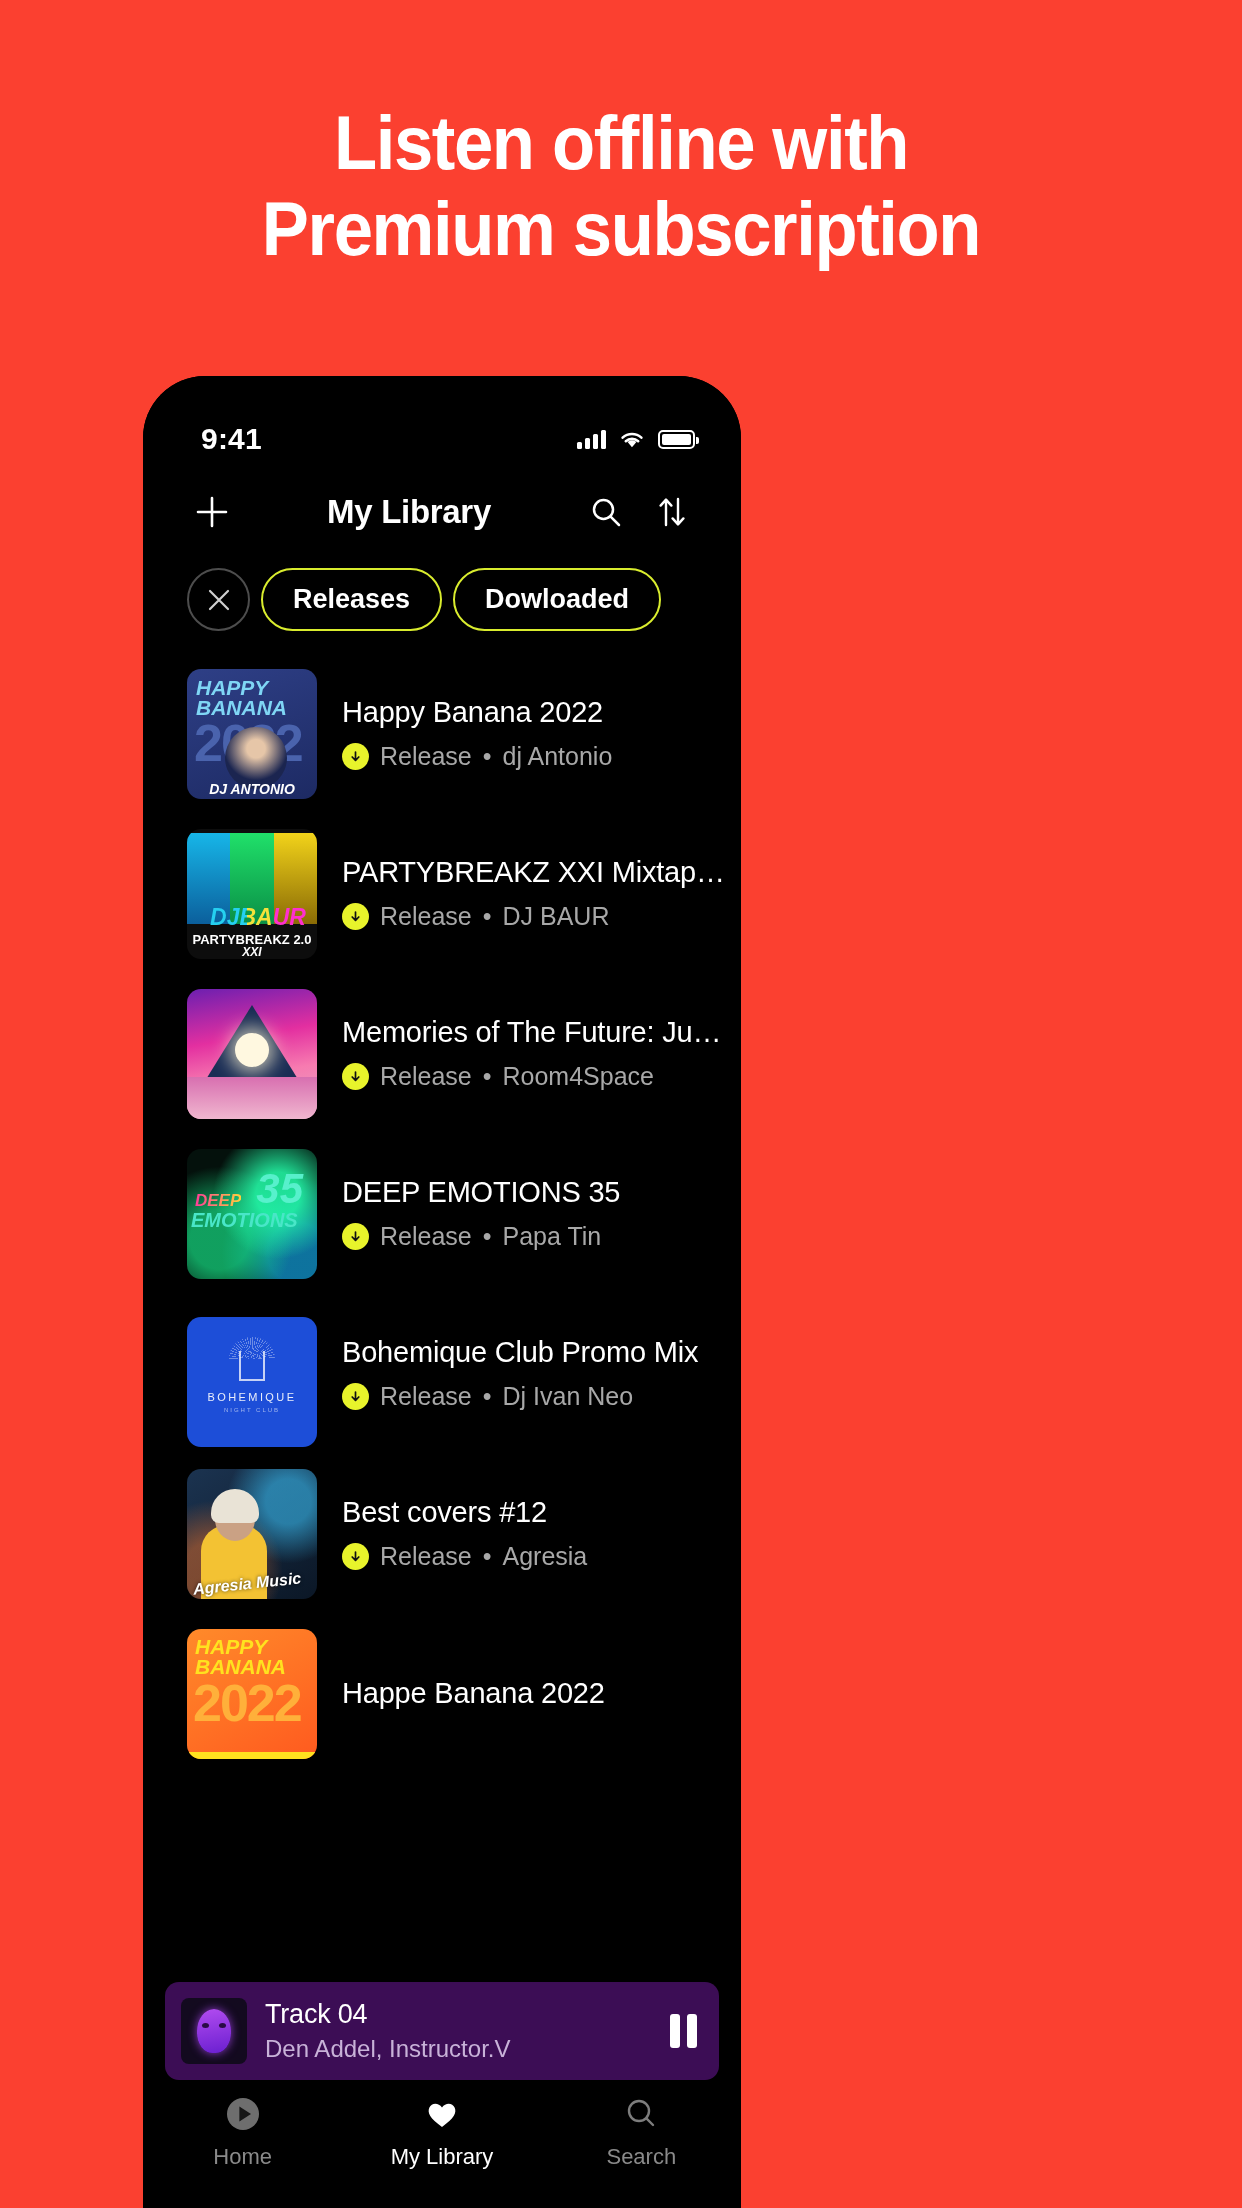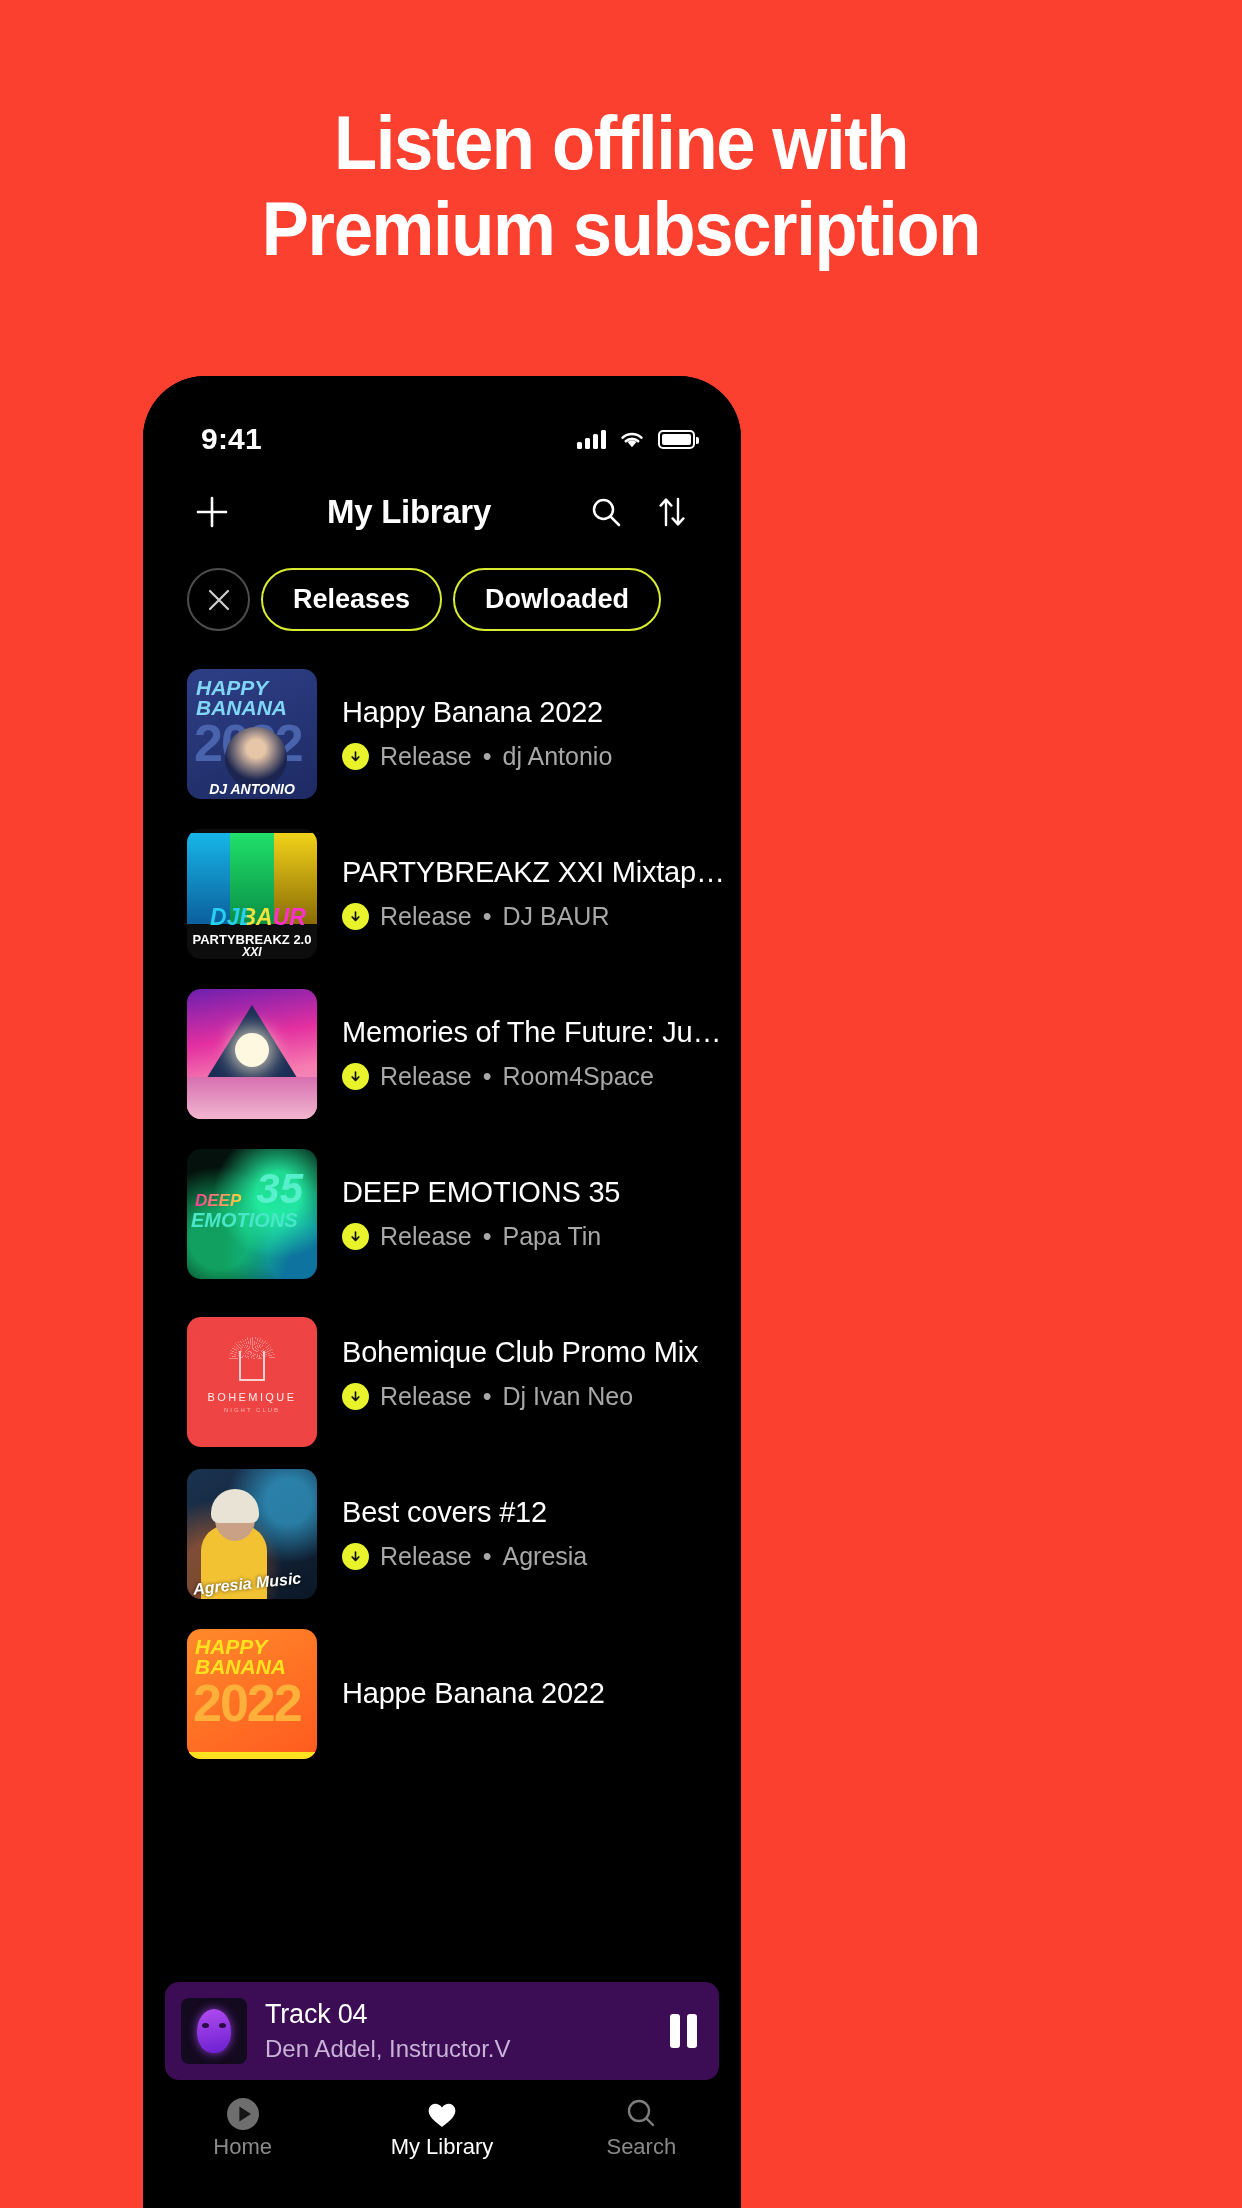--- a/index.html
+++ b/index.html
@@ -158,21 +158,21 @@
                radial-gradient(circle at 25% 70%, rgba(22,220,130,.7) 0 22%, transparent 55%),
                radial-gradient(circle at 85% 80%, rgba(20,180,255,.6) 0 20%, transparent 50%); }
   .a4 .n { position:absolute; top:16px; right:14px; color:#5bf2cf; font-size:42px;
     font-weight:bold; font-style:italic; opacity:.95; }
   .a4 .w1 { position:absolute; top:42px; left:8px; font-size:17px; font-weight:bold;
     font-style:italic; background:linear-gradient(90deg,#ff3b9a,#ffd23b);
     -webkit-background-clip:text; background-clip:text; color:transparent; }
   .a4 .w2 { position:absolute; top:60px; left:4px; font-size:20px; font-weight:bold;
     font-style:italic; color:#49e6c8; }
 
-  .a5 { background:#ef4444;margin-top:16px; }
+  .a5 { background:#1d4ed8;margin-top:16px; }
   .a5 .logo { position:absolute; left:50%; top:34px; transform:translateX(-50%);
     width:26px; height:30px; border:2px solid rgba(255,255,255,.75); border-top:none; }
   .a5 .rays { position:absolute; left:50%; top:20px; transform:translateX(-50%);
     width:46px; height:22px; border-radius:46px 46px 0 0;
     background:repeating-conic-gradient(from 200deg at 50% 100%, rgba(255,255,255,.35) 0 2deg, transparent 2deg 7deg); }
   .a5 .nm { position:absolute; left:0; right:0; top:74px; text-align:center;
     color:rgba(255,255,255,.9); font-size:11px; letter-spacing:2.4px; }
   .a5 .sm { position:absolute; left:0; right:0; top:90px; text-align:center;
     color:rgba(255,255,255,.55); font-size:6px; letter-spacing:2px; }
 
@@ -222,21 +222,21 @@
   .player-sub { color:#c8b2d8; font-size:24px; margin-top:5px;
     white-space:nowrap; overflow:hidden; text-overflow:ellipsis; }
   .pause { display:flex; gap:7px; flex:0 0 auto; }
   .pause i { display:block; width:10px; height:34px; background:#fff; border-radius:3px; }
 
   
   .tabbar {
     position:absolute; left:0; right:0; bottom:0; height:128px;
     display:flex; align-items:flex-start; padding-top:14px;
   }
-  .tab { flex:1; display:flex; flex-direction:column; align-items:center; gap:0; }
+  .tab { flex:1; display:flex; flex-direction:column; align-items:center; gap:10px; }
   .tab .lbl { font-size:22px; }
   .tab.active .lbl { color:#ffffff; }
   .tab .lbl { color:#8a8a8a; }
 </style>
 </head>
 <body>
 
 <div class="headline">
   <span class="l1">Listen offline with</span>
   <span class="l2">Premium subscription</span>

